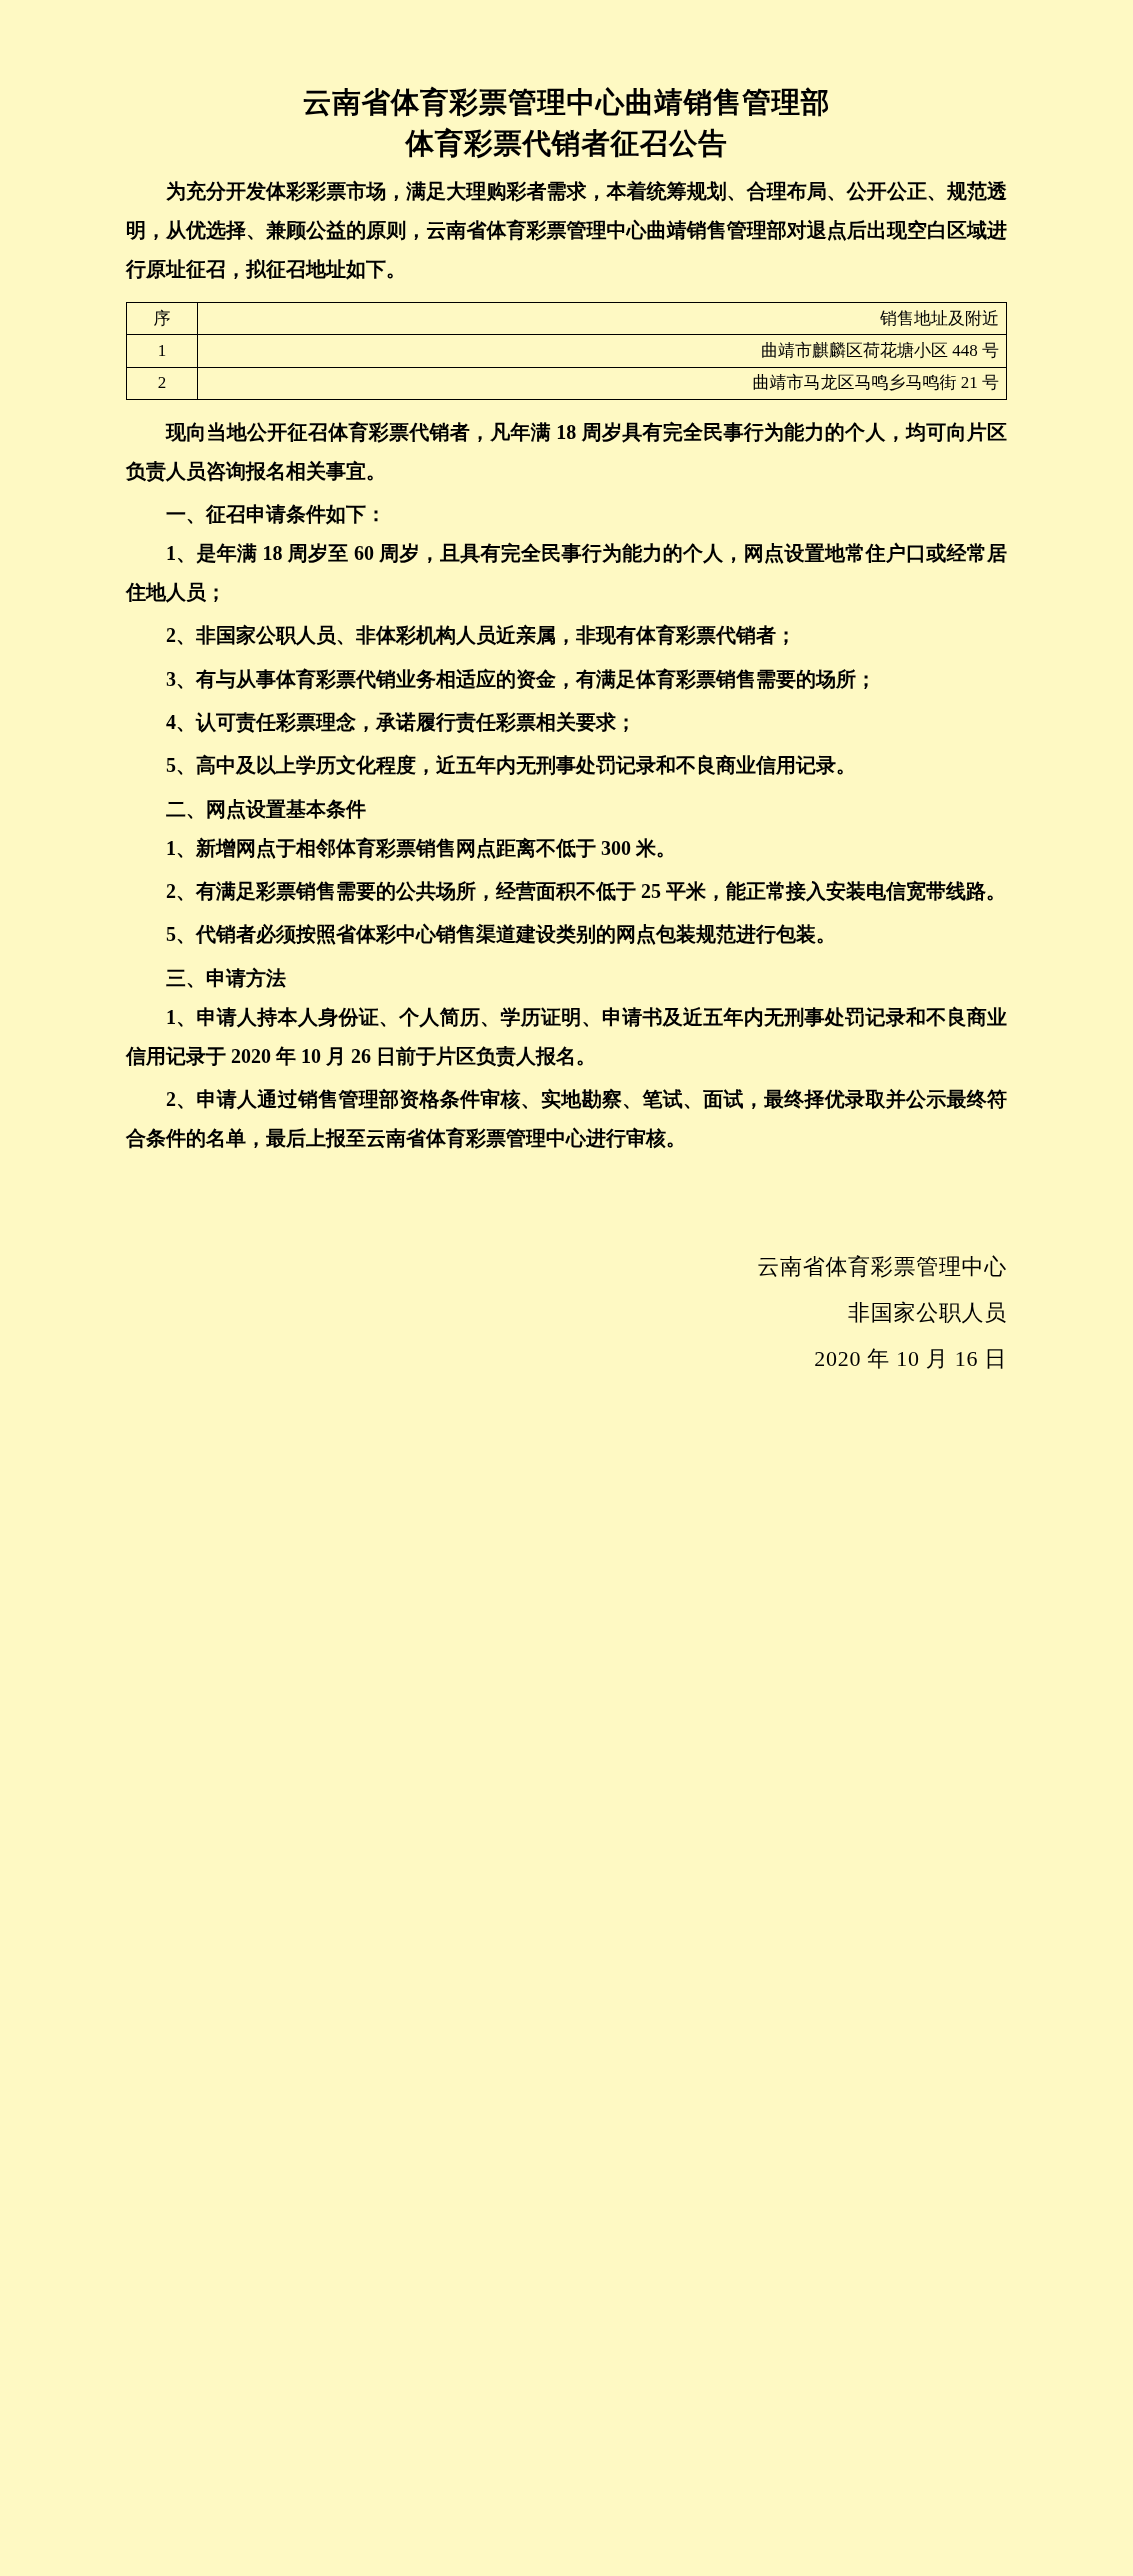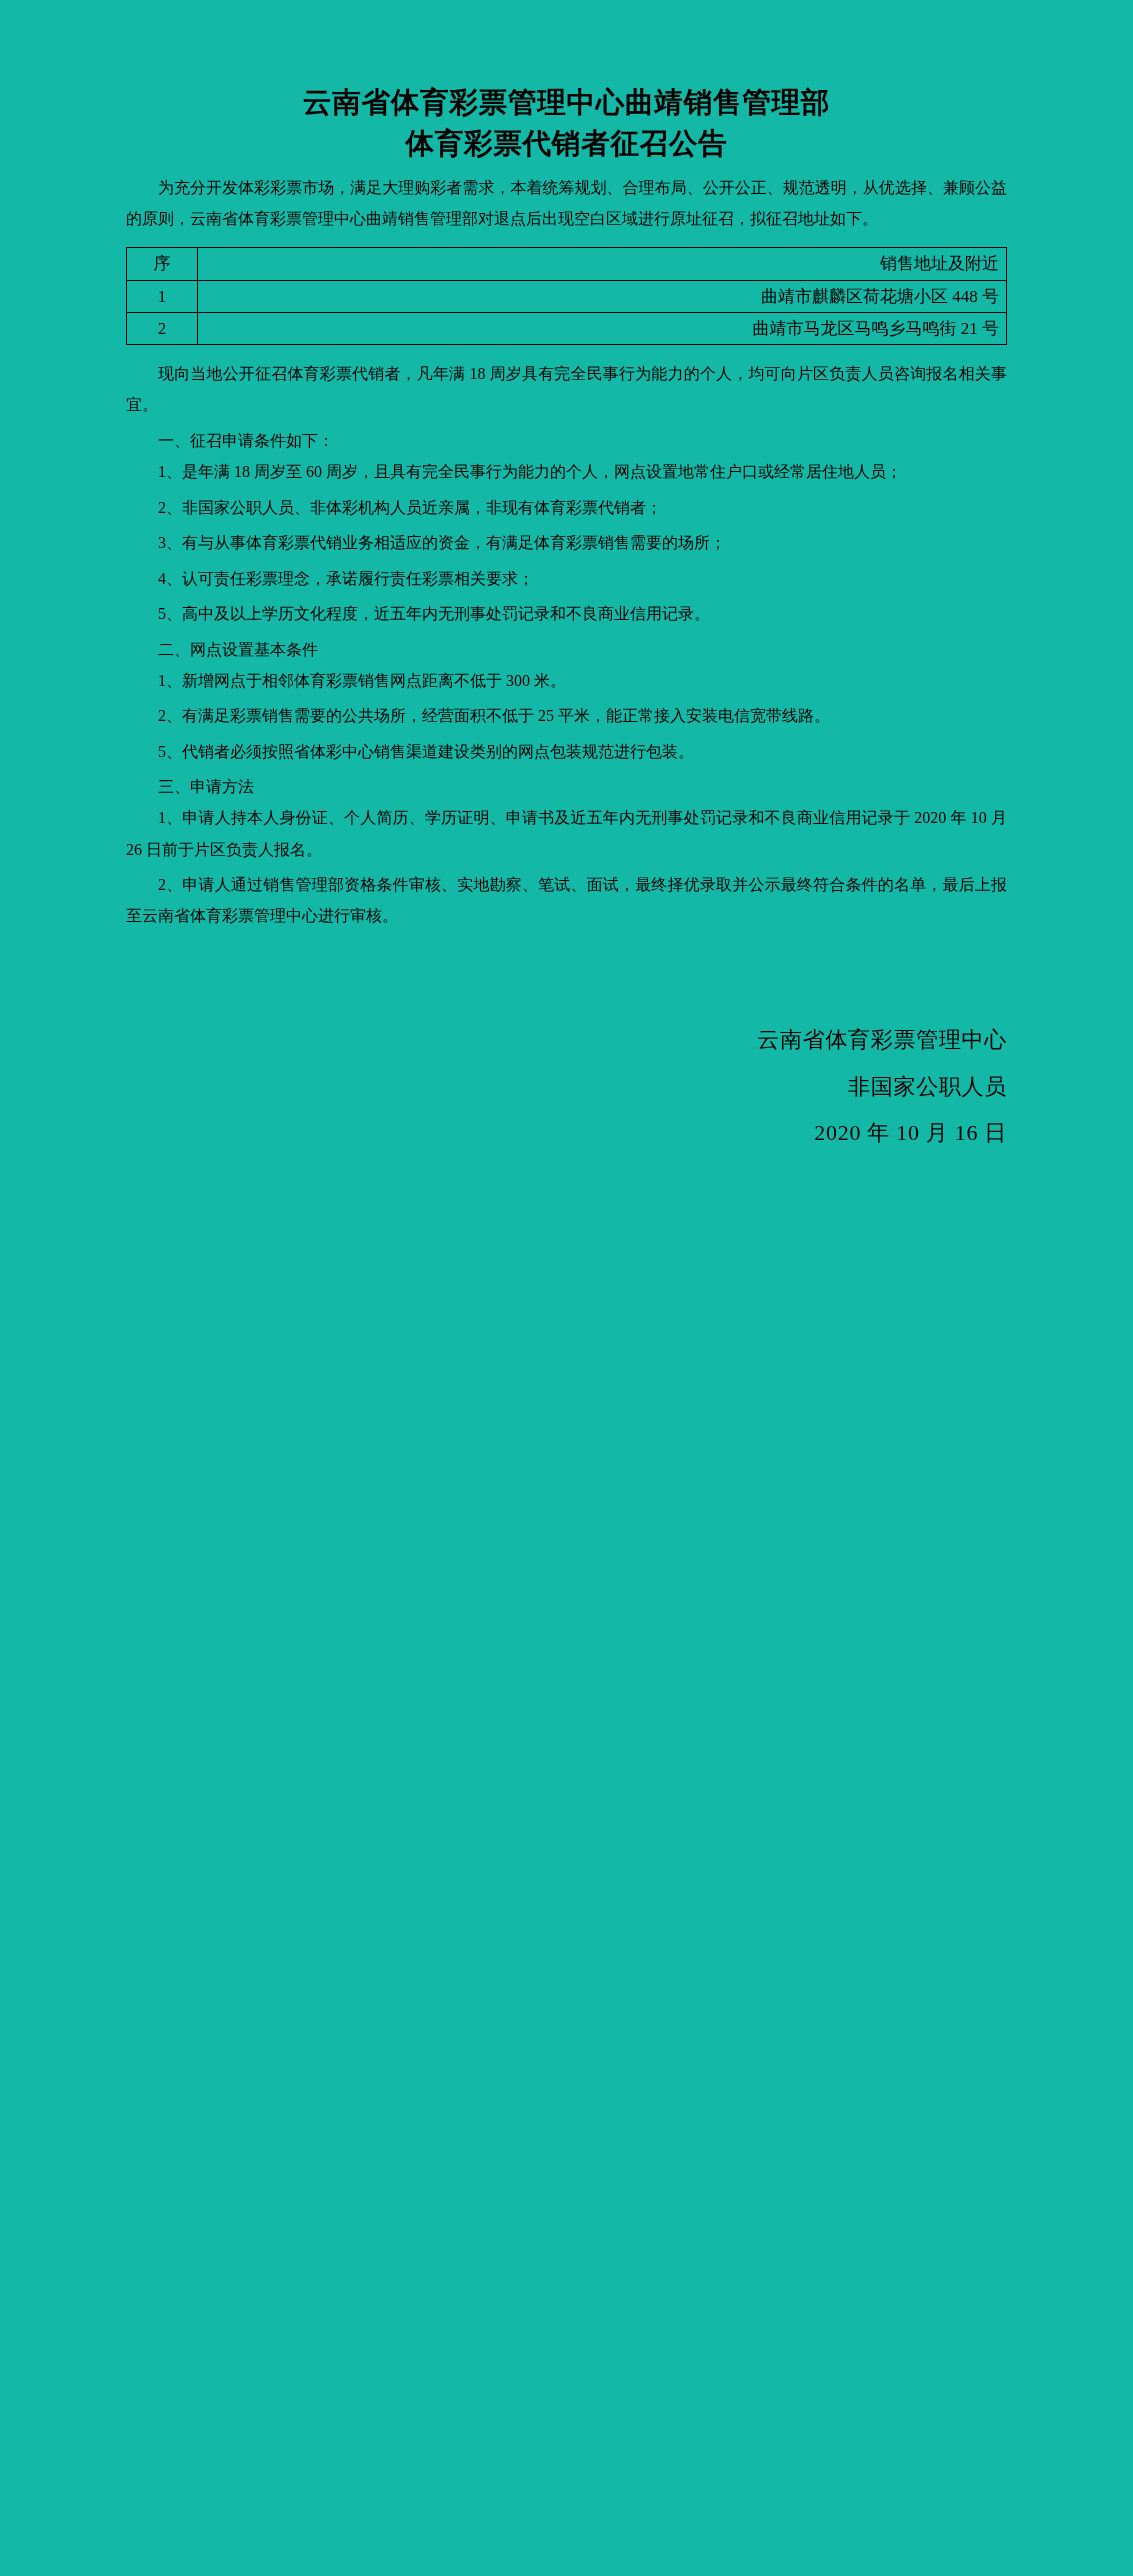--- a/index.html
+++ b/index.html
@@ -11,40 +11,41 @@
     width: 1133px;
     min-height: 2576px;
     font-family: "Liberation Serif", "DejaVu Serif", serif;
     color: #000000;
   }
   .page {
     width: 1133px;
     min-height: 2576px;
     box-sizing: border-box;
     padding: 69px 126px 43px 126px;
-    background: #14b8a6;
+    background: #fef9c3;
   }
   .doc-title {
     text-align: center;
     font-size: 28.6px;
     font-weight: bold;
     line-height: 1.45;
     letter-spacing: 0.7px;
     margin: 13px 0 7.1px 0;
   }
   .doc-title .line {
     display: block;
   }
   p.para {
-    font-size: 16px;
+    font-size: 20px;
     line-height: 1.95;
     text-align: justify;
     text-justify: inter-ideograph;
     margin: 0 0 4.3px 0;
     text-indent: 2em;
+    font-weight: bold;
   }
   p.tight {
     margin-bottom: 0;
   }
   .addr-table {
     border-collapse: collapse;
     width: 100%;
     margin: 13px 0 13px 0;
     font-size: 17px;
   }

